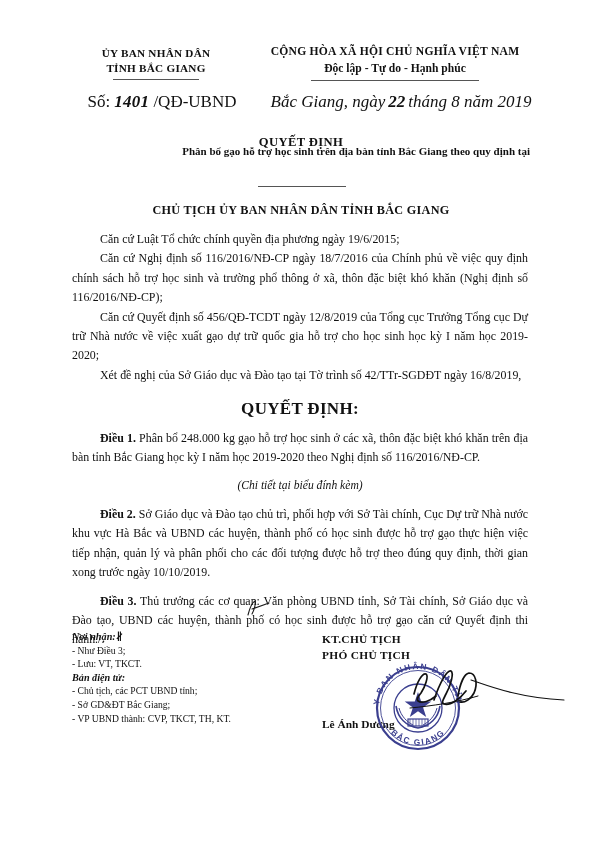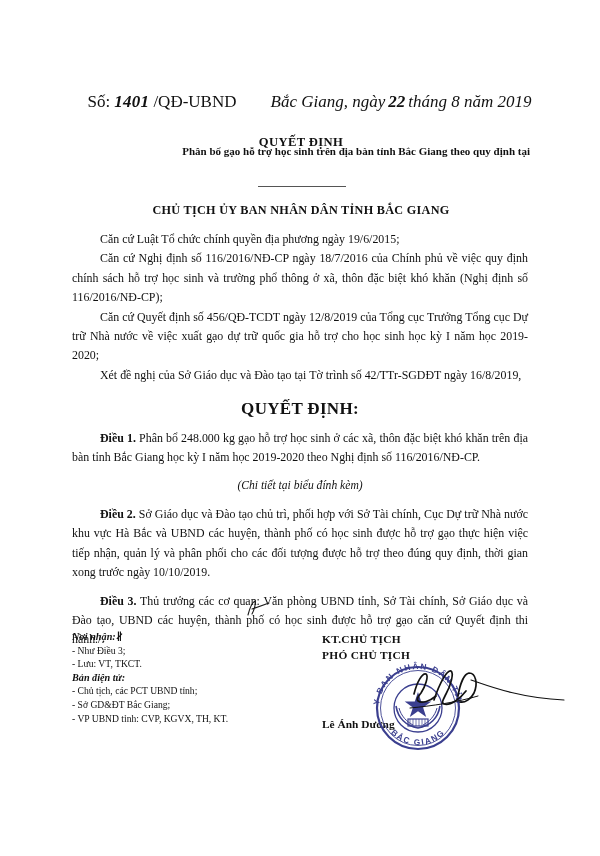--- a/index.html
+++ b/index.html
@@ -249,20 +249,32 @@
     width: 34px;
     height: 20px;
   }
 </style>
 </head>
 <body>
 
 <div class="page">
   <div class="sheet">
 
+    <div class="header">
+      <div class="header-left">
+        <div class="org-name">ỦY BAN NHÂN DÂN</div>
+        <div class="org-name">TỈNH BẮC GIANG</div>
+        <div class="rule left"></div>
+      </div>
+      <div class="header-right">
+        <div class="nation-name">CỘNG HÒA XÃ HỘI CHỦ NGHĨA VIỆT NAM</div>
+        <div class="motto">Độc lập - Tự do - Hạnh phúc</div>
+        <div class="rule right"></div>
+      </div>
+    </div>
 
     <div class="meta">
       <div class="meta-number">
         <span>Số:</span><span class="num">1401</span><span>/QĐ-UBND</span>
       </div>
       <div class="meta-place">
         <span>Bắc Giang, ngày</span><span class="daynum">22</span><span>tháng 8 năm 2019</span>
       </div>
     </div>
 
@@ -308,21 +320,21 @@
     </svg>
 
     <div class="footer">
       <div class="recipients">
         <div class="hd"><span>Nơi nhận:</span><span class="mark">∦</span></div>
         <div class="li">- Như Điều 3;</div>
         <div class="li">- Lưu: VT, TKCT.</div>
         <div class="hd">Bản điện tử:</div>
         <div class="li">- Chủ tịch, các PCT UBND tỉnh;</div>
         <div class="li">- Sở GD&amp;ĐT Bắc Giang;</div>
-        <div class="li">- VP UBND tỉnh: CVP, KGVX, TH, KT.</div>
+        <div class="li">- VP UBND thành: CVP, TKCT, TH, KT.</div>
       </div>
 
       <div class="signature">
         <div class="sig-role">KT.CHỦ TỊCH</div>
         <div class="sig-role">PHÓ CHỦ TỊCH</div>
         <div class="sig-name">Lê Ánh Dương</div>
       </div>
     </div>
 
     <div class="seal-wrap">

